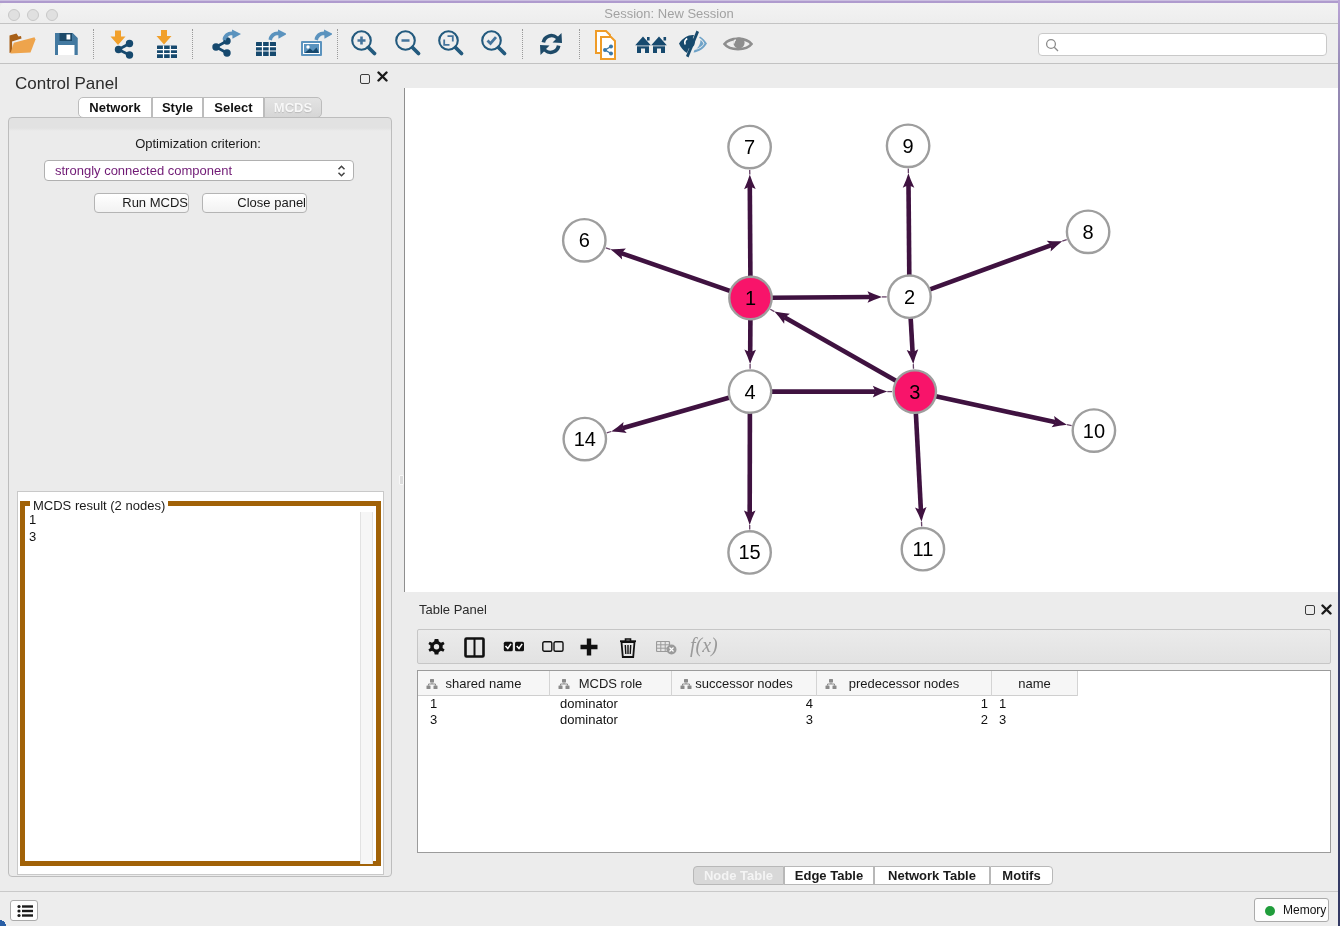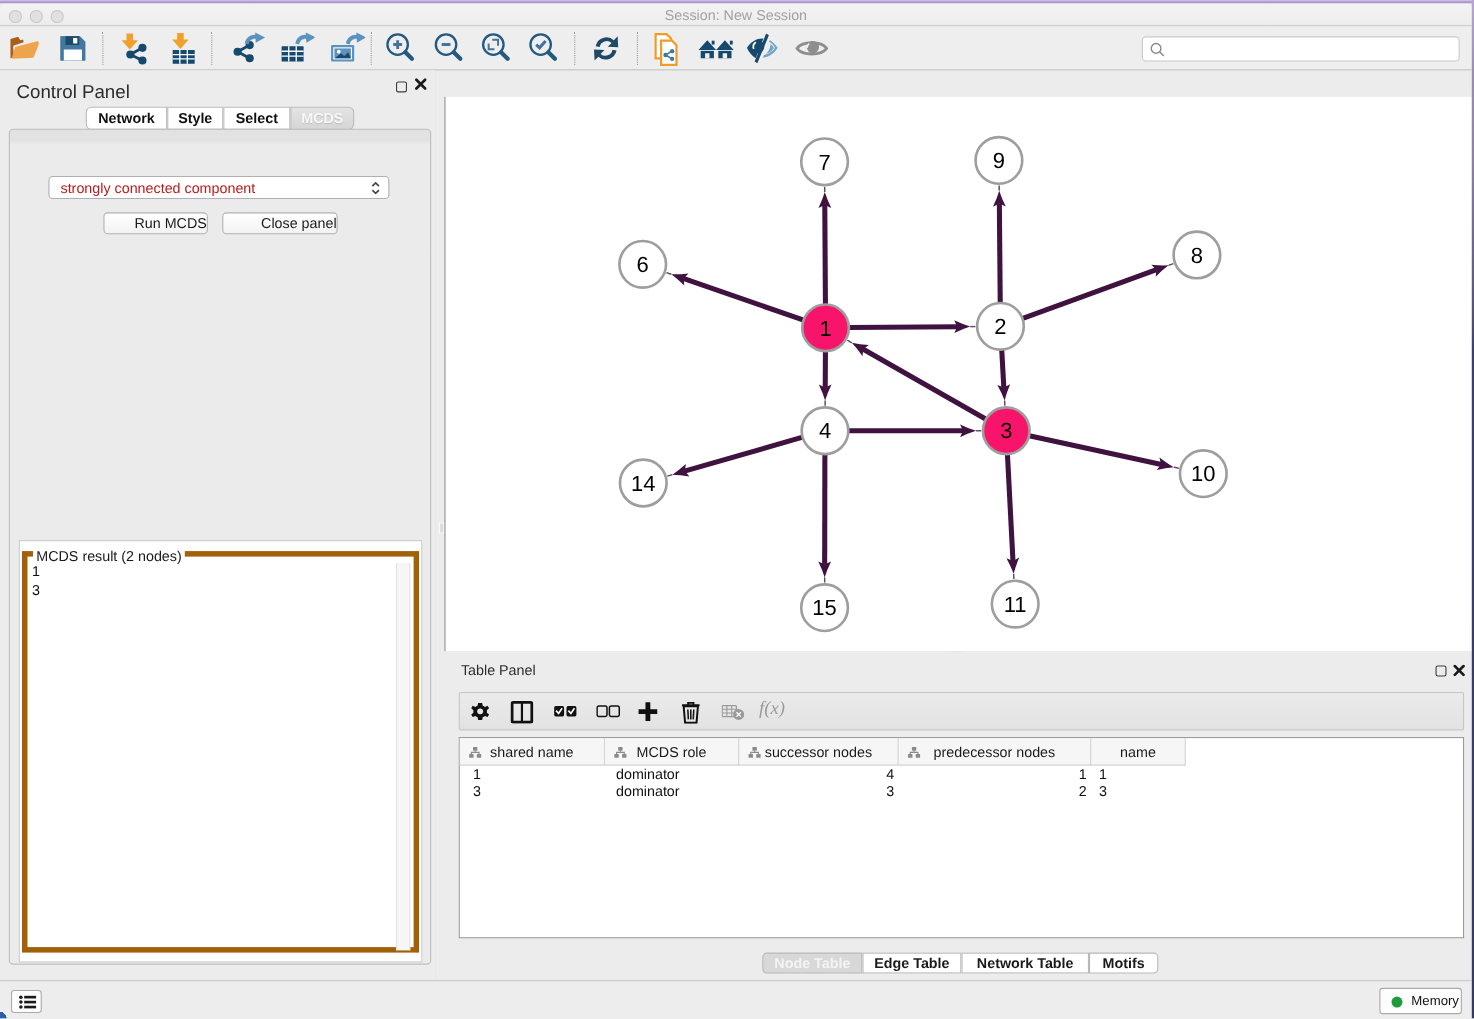--- a/index.html
+++ b/index.html
@@ -20,21 +20,21 @@
 .searchbox { position:absolute; left:1038px; top:9px; width:289px; height:23px; background:#fff; border:1px solid #c9c9c9; border-radius:4px; }
 
 .cpanel { position:absolute; left:0; top:62px; width:396px; height:827px; background:#ececec; }
 .cp-title { position:absolute; left:15px; top:10px; font-size:17px; color:#2b2b2b; }
 .cp-sq { position:absolute; left:360px; top:10px; width:10px; height:10px; border:1.5px solid #3c3c3c; border-radius:2px; }
 .tabs { position:absolute; left:78px; top:33px; height:20px; font-size:13px; }
 .tab { position:absolute; top:0; height:21px; background:#fff; border:1px solid #bcbcbc; color:#111; text-align:center; line-height:20px; font-weight:bold; }
 .tab.sel { background:linear-gradient(#e3e3e3,#d6d6d6); color:#f8f8f8; border-color:#bcbcbc; border-radius:0 5px 5px 0; text-shadow:0 1px 1px #bbb; }
 .cp-body { position:absolute; left:8px; top:53px; width:384px; height:760px; background:linear-gradient(#e2e2e2 0, #e2e2e2 10px, #ebebeb 13px, #ebebeb 100%); border:1px solid #bdbdbd; border-radius:4px; }
 .opt-label { position:absolute; left:0; top:72px; width:100%; text-align:center; font-size:13px; color:#1a1a1a; }
-.dropdown { position:absolute; left:44px; top:96px; width:310px; height:21px; background:#fff; border:1px solid #b0b0b0; border-radius:4px; font-size:13px; line-height:19px; padding-left:10px; color:#b91c1c; }
+.dropdown { position:absolute; left:44px; top:96px; width:310px; height:21px; background:#fff; border:1px solid #b0b0b0; border-radius:4px; font-size:13px; line-height:19px; padding-left:10px; color:#701a75; }
 .btn { position:absolute; top:129px; height:20px; background:linear-gradient(#ffffff,#f2f2f2); border:1px solid #b4b4b4; border-radius:4px; font-size:13px; text-align:right; line-height:18px; color:#1a1a1a; }
 .result-wrap { position:absolute; left:17px; top:427px; width:367px; height:384px; background:#fff; border:1px solid #c9c9c9; }
 .fieldset { position:absolute; left:2px; top:9px; width:361px; height:365px; border:5px solid #a16207; }
 .legend { position:absolute; left:5px; top:-8px; background:#fff; padding:0 3px; font-size:13px; color:#1a1a1a; }
 .result-text { position:absolute; left:4px; top:6px; font-size:13px; color:#111; line-height:16.5px; }
 .result-scroll { position:absolute; right:3px; top:6px; width:13px; height:352px; background:#f6f6f6; border-left:1px solid #e2e2e2; border-right:1px solid #e2e2e2; }
 
 .netwin { position:absolute; left:404px; top:63px; width:934px; height:527px; }
 .net-titlebar { position:absolute; left:0; top:0; width:100%; height:22px; background:linear-gradient(#f5f5f5,#cccccc); border-bottom:1px solid #9b9b9b; border-top:1px solid #cfcfcf; }
 .net-title { position:absolute; top:4px; left:0; width:100%; text-align:center; font-size:13px; color:#222; }
@@ -226,20 +226,21 @@
     <svg class="cp-x-svg" style="position:absolute;left:377px;top:7px;" width="11" height="11" viewBox="0 0 11 11">
         <path d="M1.5 1.5 L9.5 9.5 M9.5 1.5 L1.5 9.5" stroke="#1a1a1a" stroke-width="2.4" stroke-linecap="round"></path>
       </svg>
     <div class="tabs">
       <div class="tab" style="left:0; width:74px; border-radius:5px 0 0 5px;">Network</div>
       <div class="tab" style="left:74px; width:51px;">Style</div>
       <div class="tab" style="left:125px; width:61px;">Select</div>
       <div class="tab sel" style="left:186px; width:58px;">MCDS</div>
     </div>
     <div class="cp-body"></div>
+    <div class="opt-label">Optimization criterion:</div>
     <div class="dropdown">strongly connected component
       <svg style="position:absolute;right:7px;top:4px;" width="9" height="12" viewBox="0 0 9 12">
           <path d="M1.5 4.2 L4.5 1.2 L7.5 4.2 M1.5 7.8 L4.5 10.8 L7.5 7.8" fill="none" stroke="#444" stroke-width="1.5"></path>
         </svg>
     </div>
     <div class="btn" style="left:94px; width:95px;">Run MCDS</div>
     <div class="btn" style="left:202px; width:105px;padding-left:24px;">Close panel</div>
     <div class="result-wrap">
       <div class="fieldset">
         <div class="legend">MCDS result (2 nodes)</div>
@@ -368,21 +369,21 @@
         <rect x="0.5" y="0.5" width="13" height="10" rx="1" fill="none" stroke="#9a9a9a" stroke-width="1.2"></rect>
         <g stroke="#9a9a9a" stroke-width="1">
             <line x1="0.5" y1="3.8" x2="13.5" y2="3.8"></line>
             <line x1="0.5" y1="7.2" x2="13.5" y2="7.2"></line>
             <line x1="4.8" y1="0.5" x2="4.8" y2="10.5"></line>
             <line x1="9.2" y1="0.5" x2="9.2" y2="10.5"></line>
           </g>
         <circle cx="15.5" cy="8.5" r="5" fill="#9a9a9a"></circle>
         <path d="M13.5 6.5 L17.5 10.5 M17.5 6.5 L13.5 10.5" stroke="#fff" stroke-width="1.2"></path>
       </svg>
-      <div style="position:absolute;left:272px;top:4px;font-family:'Liberation Serif',serif;font-style:italic;font-size:17px;color:#9a9a9a;text-align:right;">f(x)</div>
+      <div style="position:absolute;left:272px;top:4px;font-family:'Liberation Serif',serif;font-style:italic;font-size:20px;color:#9a9a9a;text-align:right;">f(x)</div>
     </div>
     <div class="tp-table" id="tptable">
       <div class="th-row" style="width:660px;">
         <div class="th-cell" style="left:0;width:132px;"><svg class="th-ico" width="12" height="12" viewBox="0 0 12 12">
               <g fill="#8a8a8a">
                 <rect x="4" y="1" width="4" height="3.4" rx="0.5"></rect>
                 <rect x="0.5" y="7.5" width="4" height="3.4" rx="0.5"></rect>
                 <rect x="7.5" y="7.5" width="4" height="3.4" rx="0.5"></rect>
               </g>
               <g stroke="#8a8a8a" stroke-width="1" fill="none">

